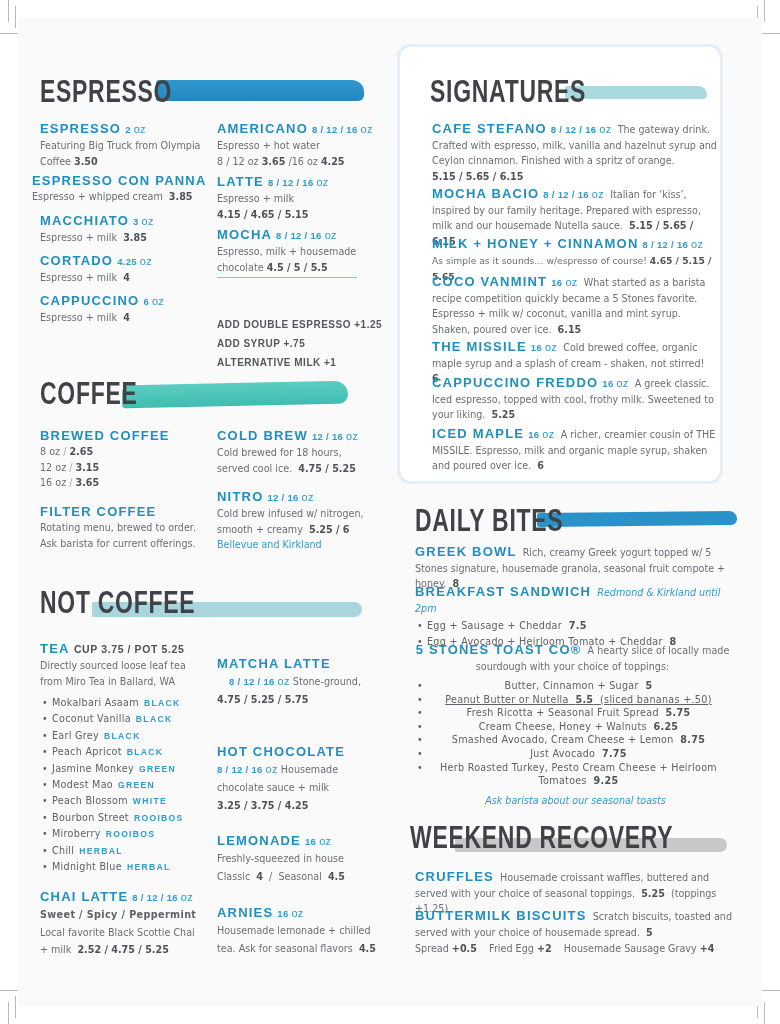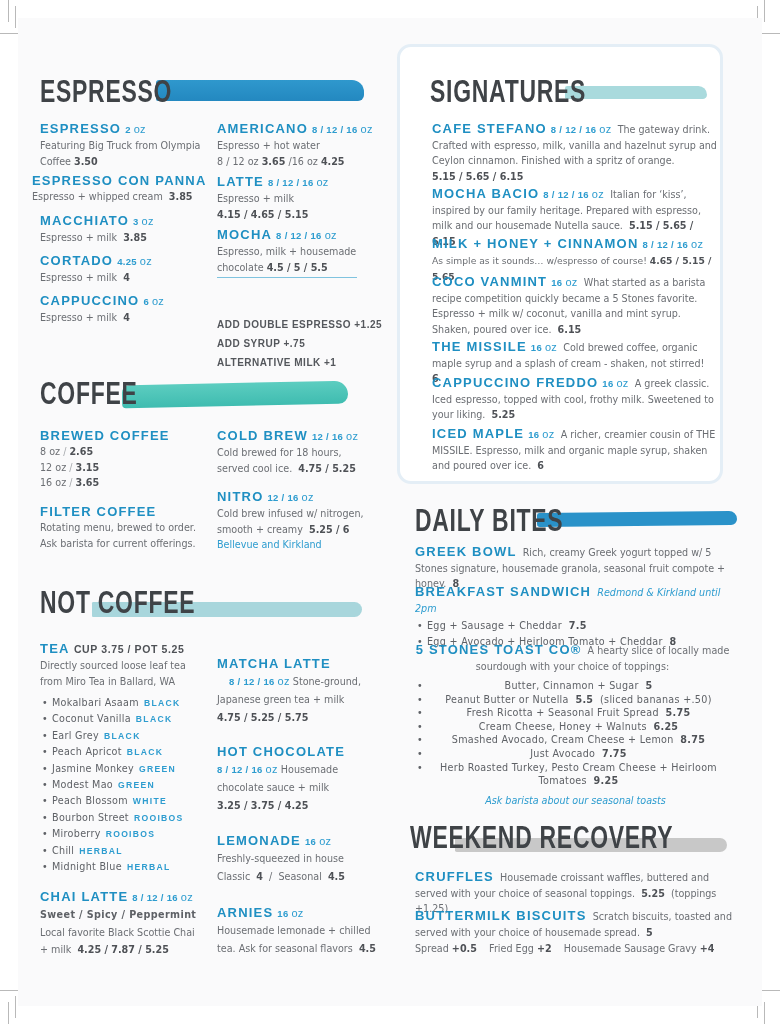--- a/index.html
+++ b/index.html
@@ -192,27 +192,26 @@
     <li><span>Miroberry</span><span class="tea-type">ROOIBOS</span></li>
     <li><span>Chill</span><span class="tea-type">HERBAL</span></li>
     <li><span>Midnight Blue</span><span class="tea-type">HERBAL</span></li>
   </ul>
 </div>
 
 <div class="item" style="left:40px; top:888px; width:175px;">
   <div class="name"><span>CHAI LATTE</span><span class="size"><span>8 / 12 / 16</span> <span class="oz">oz</span></span></div>
   <div style="font-weight:700; color:#5e6166; letter-spacing:0.4px; line-height:18px;">Sweet / Spicy / Peppermint</div>
   <div style="line-height:17px;">Local favorite Black Scottie Chai</div>
-  <div style="line-height:17px;"><span>+ milk</span>&nbsp; <span class="price">4.25 / 7.87 / 5.25</span></div>
+  <div style="line-height:17px;"><span>+ milk</span>&nbsp; <span class="price">2.52 / 4.75 / 5.25</span></div>
 </div>
 
 <div class="item" style="left:217px; top:655px; width:180px; line-height:18px;">
   <div class="name">MATCHA LATTE</div>
   <div><span class="size" style="margin-left:12px;"><span>8 / 12 / 16</span> <span class="oz">oz</span></span> <span>Stone-ground,</span></div>
-  <div>Japanese green tea + milk</div>
   <div class="price">4.75 / 5.25 / 5.75</div>
 </div>
 <div class="item" style="left:217px; top:743px; width:180px; line-height:18px;">
   <div class="name">HOT CHOCOLATE</div>
   <div><span class="size" style="margin-left:0;"><span>8 / 12 / 16</span> <span class="oz">oz</span></span> <span>Housemade</span></div>
   <div>chocolate sauce + milk</div>
   <div class="price">3.25 / 3.75 / 4.25</div>
 </div>
 <div class="item" style="left:217px; top:832px; width:180px; line-height:18px;">
   <div class="name"><span>LEMONADE</span><span class="size"><span>16</span> <span class="oz">oz</span></span></div>
@@ -235,21 +234,21 @@
   <div><span class="name">BREAKFAST SANDWICH</span>&nbsp; <span class="italic-note">Redmond &amp; Kirkland until 2pm</span></div>
   <ul class="bullets" style="margin-top:2px;">
     <li><span>Egg + Sausage + Cheddar</span>&nbsp; <span class="price">7.5</span></li>
     <li><span>Egg + Avocado + Heirloom Tomato + Cheddar</span>&nbsp; <span class="price">8</span></li>
   </ul>
 </div>
 <div class="item" style="left:415px; top:641px; width:315px;text-align:center;">
   <div><span class="name">5 STONES TOAST CO®</span>&nbsp; <span>A hearty slice of locally made sourdough with your choice of toppings:</span></div>
   <ul class="bullets" style="margin-top:5px; line-height:13.6px;">
     <li style="line-height:13.6px;"><span>Butter, Cinnamon + Sugar</span>&nbsp; <span class="price">5</span></li>
-    <li style="line-height:13.6px;"><span>Peanut Butter or Nutella</span>&nbsp; <span class="price">5.5</span>&nbsp; <span>(sliced bananas  +.50)</span></li>
+    <li style="line-height:13.6px;text-decoration:underline;"><span>Peanut Butter or Nutella</span>&nbsp; <span class="price">5.5</span>&nbsp; <span>(sliced bananas  +.50)</span></li>
     <li style="line-height:13.6px;"><span>Fresh Ricotta + Seasonal Fruit Spread</span>&nbsp; <span class="price">5.75</span></li>
     <li style="line-height:13.6px;"><span>Cream Cheese, Honey + Walnuts</span>&nbsp; <span class="price">6.25</span></li>
     <li style="line-height:13.6px;"><span>Smashed Avocado, Cream Cheese + Lemon</span>&nbsp; <span class="price">8.75</span></li>
     <li style="line-height:13.6px;"><span>Just Avocado</span>&nbsp; <span class="price">7.75</span></li>
     <li style="line-height:13.6px;"><span>Herb Roasted Turkey, Pesto Cream Cheese + Heirloom Tomatoes</span>&nbsp; <span class="price">9.25</span></li>
   </ul>
   <div class="italic-note" style="margin-top:5px; margin-left:6px;">Ask barista about our seasonal toasts</div>
 </div>
 
 <div class="brush" style="left:455px; top:838px; width:272px; height:14px; border-radius:6px 40px 40px 10px; background:#c8c8c8;"></div>

